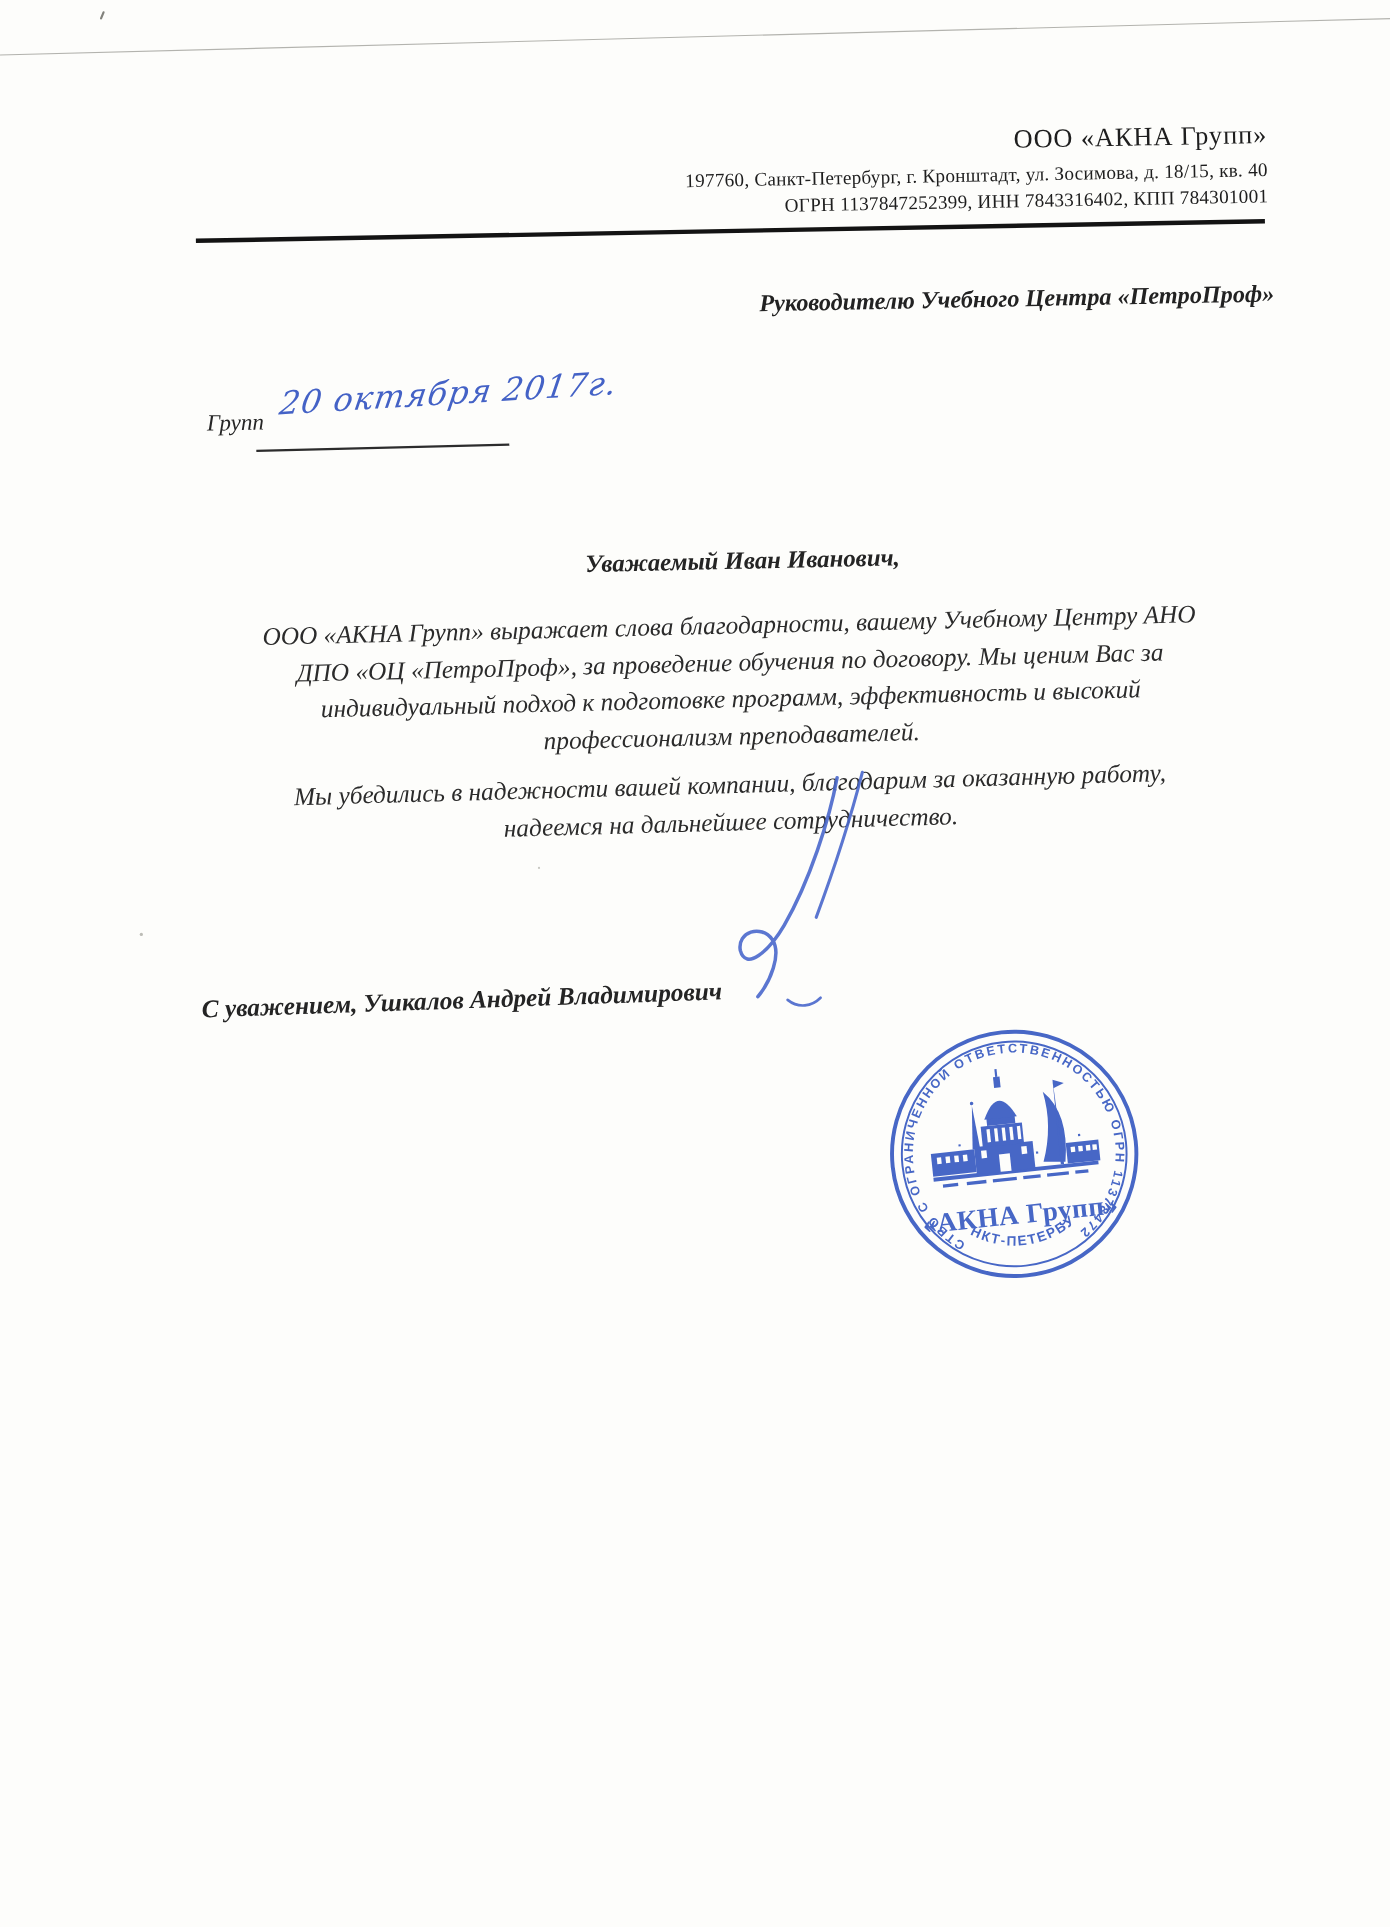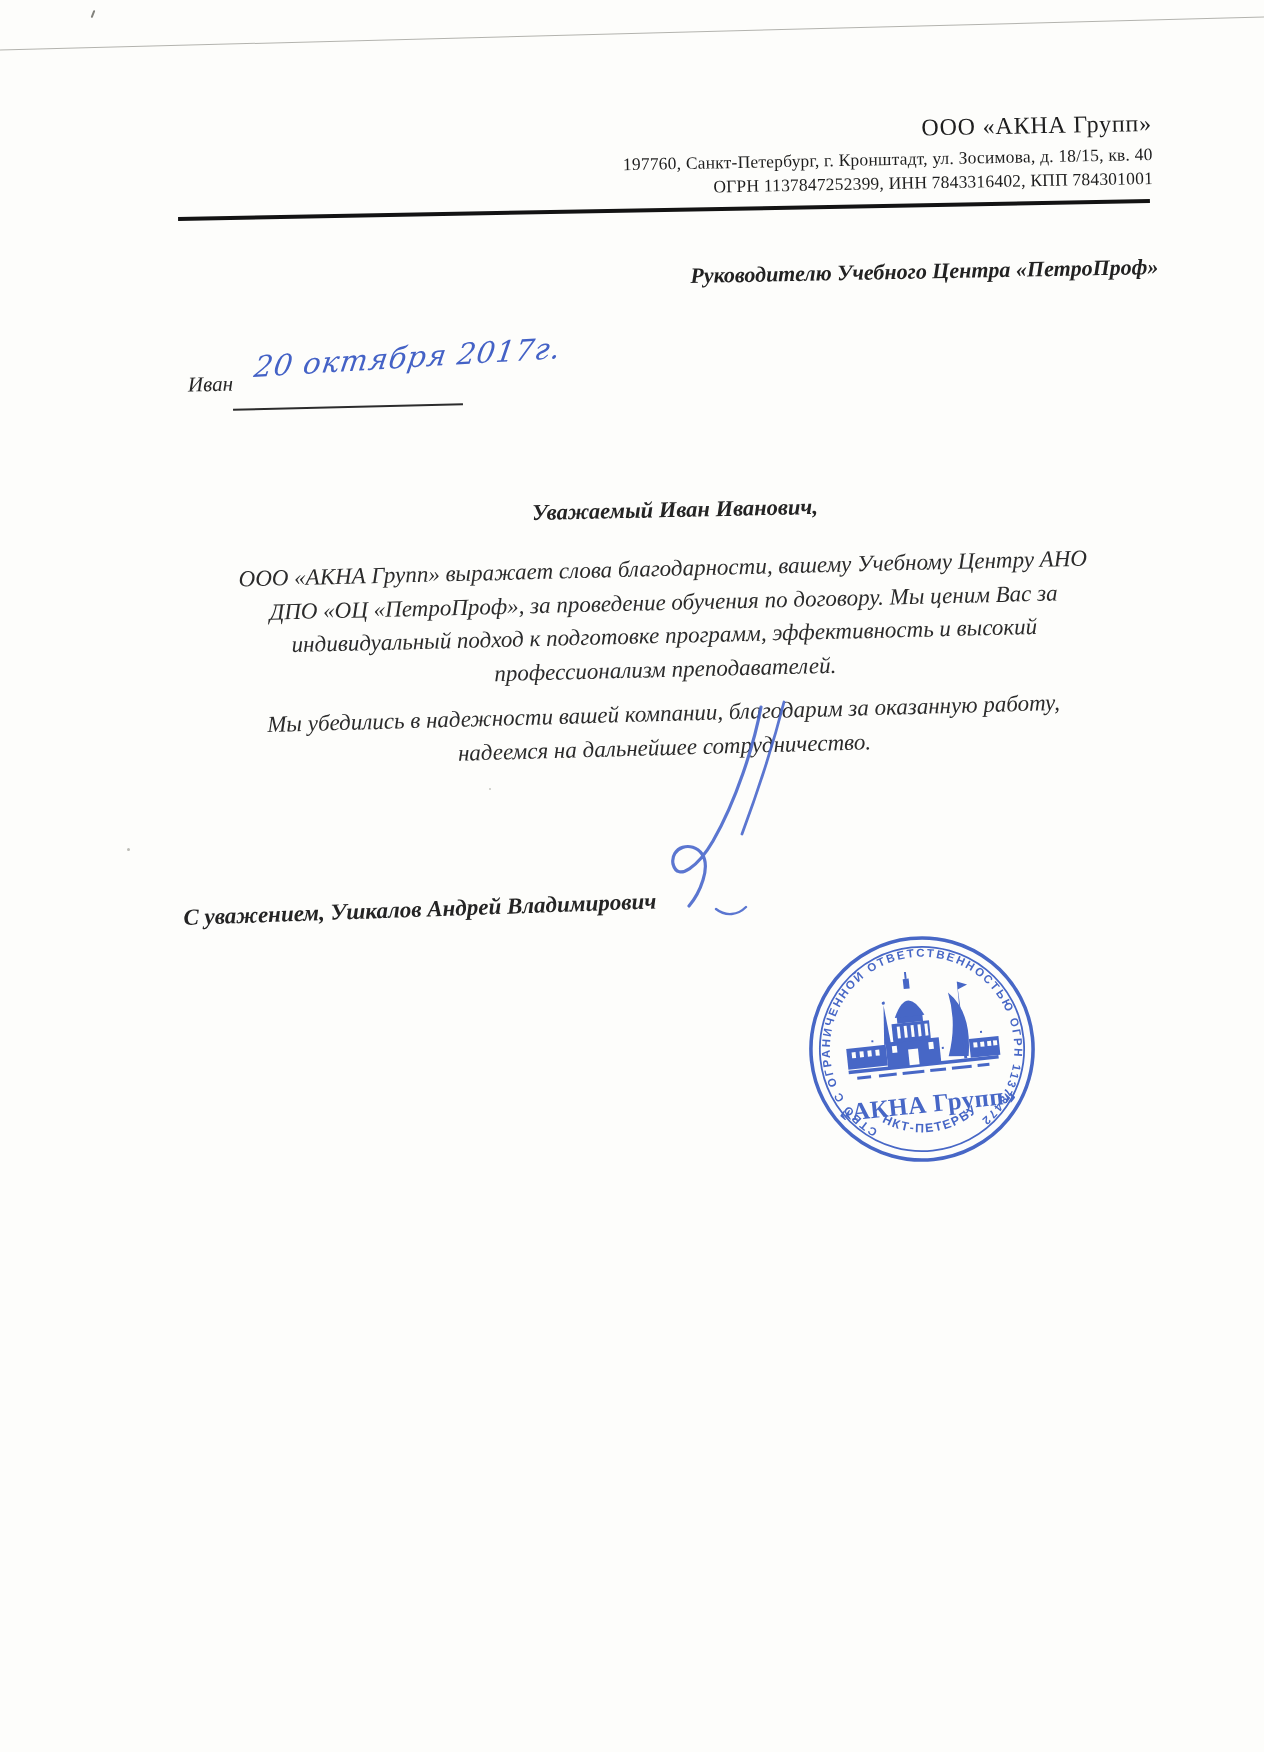--- a/index.html
+++ b/index.html
@@ -73,21 +73,21 @@
 
   <div class="header">
     <div class="company">ООО «АКНА Групп»</div>
     <div class="line">197760, Санкт-Петербург, г. Кронштадт, ул. Зосимова, д. 18/15, кв. 40</div>
     <div class="line">ОГРН 1137847252399, ИНН 7843316402, КПП 784301001</div>
   </div>
   <div class="header-rule"></div>
 
   <div class="addressee">Руководителю Учебного Центра «ПетроПроф»</div>
 
-  <div class="date-label">Иван</div>
+  <div class="date-label">Групп</div>
   <div class="date-hand">20 октября 2017г.</div>
   <div class="date-underline"></div>
 
   <div class="greeting">Уважаемый Иван Иванович,</div>
 
   <div class="para p1">
     <div>ООО «АКНА Групп» выражает слова благодарности, вашему Учебному Центру  АНО</div>
     <div>ДПО «ОЦ «ПетроПроф», за проведение обучения по договору. Мы ценим Вас за</div>
     <div>индивидуальный подход к подготовке программ, эффективность и высокий</div>
     <div>профессионализм преподавателей.</div>

